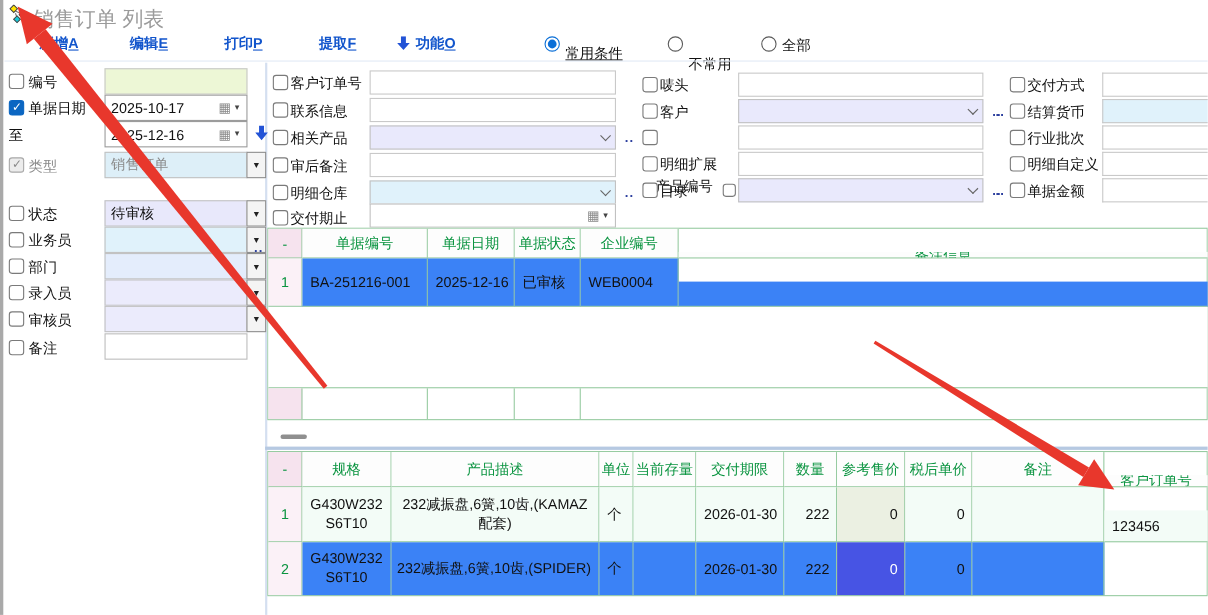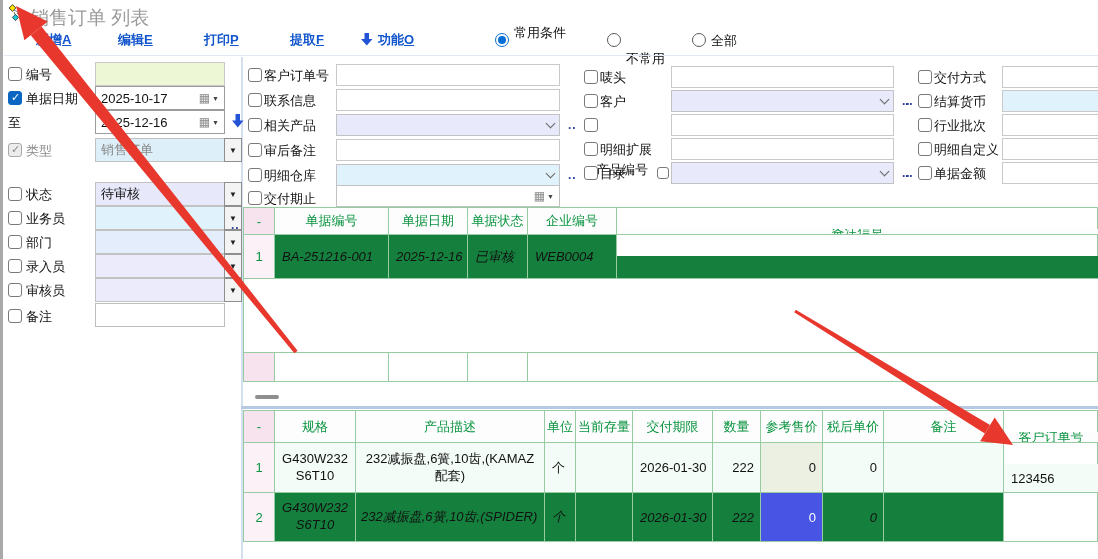--- a/index.html
+++ b/index.html
@@ -32,21 +32,21 @@
 .chev { width:7px; height:7px; border-right:1.6px solid #666; border-bottom:1.6px solid #666; transform:rotate(45deg); margin-left:auto; margin-top:-4px; flex:none; }
 .ddbtn { position:absolute; width:18px; height:24px; background:#f4f4f4; border:1px solid #8f8f8f; display:flex; align-items:center; justify-content:center; font-size:8px; color:#222; cursor:pointer; }
 .dots { position:absolute; font-size:12px; font-weight:bold; color:#2b3e9e; letter-spacing:1px; cursor:pointer; }
 .grid { position:absolute; display:grid; border:1px solid #97cba1; background:#fff; z-index:5; }
 .gc { border-right:1px solid #97cba1; border-bottom:1px solid #97cba1; font-size:13px; color:#111; display:flex; align-items:center; overflow:hidden; }
 .gc.last { border-right:none;margin-top:21px; }
 .gc.nb { border-bottom:none; }
 .gh { justify-content:center; color:#0a9440; background:#fdfdfd; }
 .pink { background:#f6e3ee; justify-content:center; color:#0a9440; }
 .pinkpale { background:#fbf1f7; justify-content:center; color:#0a9440; }
-.mint { background:#15803d;font-style:italic; }
+.mint { background:#3b82f6; }
 .pale { background:#f3fcf7; }
 .ref1 { background:#ebf0e2; justify-content:flex-end; padding-right:6px; }
 .selcell { background:#4754e4; color:#fff; justify-content:flex-end; padding-right:6px; }
 .rt { justify-content:flex-end; padding-right:6px; }
 .lt { padding-left:7px; }
 .filler { grid-column:1/-1; background:#fff; border-bottom:1px solid #97cba1; }
 .wrap2 { white-space:normal; word-break:break-all; line-height:1.3; padding:2px 5px;text-align:center; }
 .arrows { position:absolute; left:0; top:0; z-index:60; pointer-events:none; }
 </style>
 </head>
@@ -68,21 +68,21 @@
   <a class="tbtn" style="left:36px;top:31px;"><span>新增</span><u>A</u></a>
   <a class="tbtn" style="left:118px;top:31px;"><span>编辑</span><u>E</u></a>
   <a class="tbtn" style="left:204px;top:31px;"><span>打印</span><u>P</u></a>
   <a class="tbtn" style="left:290px;top:31px;"><span>提取</span><u>F</u></a>
   <svg class="abs" style="left:361px;top:33px;" width="12" height="13" viewBox="0 0 12 13">
       <polygon points="3.5,0 8,0 8,6 11.5,6 5.8,12.5 0,6 3.5,6" fill="#2353d6"></polygon>
     </svg>
   <a class="tbtn" style="left:378px;top:31px;"><span>功能</span><u>O</u></a>
 
   <span class="rad sel" style="left:495px;top:33px;"></span>
-  <span class="rlabel" style="left:514px;top:24px;">常用条件</span>
+  <span class="rlabel" style="left:514px;top:40px;text-decoration:underline;">常用条件</span>
   <span class="rad" style="left:607px;top:33px;"></span>
   <span class="rlabel" style="left:626px;top:32px;margin-top:18px;">不常用</span>
   <span class="rad" style="left:692px;top:33px;"></span>
   <span class="rlabel" style="left:711px;top:32px;">全部</span>
 
   <div class="abs" style="left:4px;top:55px;width:1094px;height:1px;background:#e2e9f5;"></div>
   <div class="abs" style="left:241px;top:57px;width:2px;height:502px;background:#d4dff0;"></div>
 
   <span class="cb" style="left:8px;top:67px;"></span>
   <span class="lbl" style="left:26px;top:66px;">编号</span>

